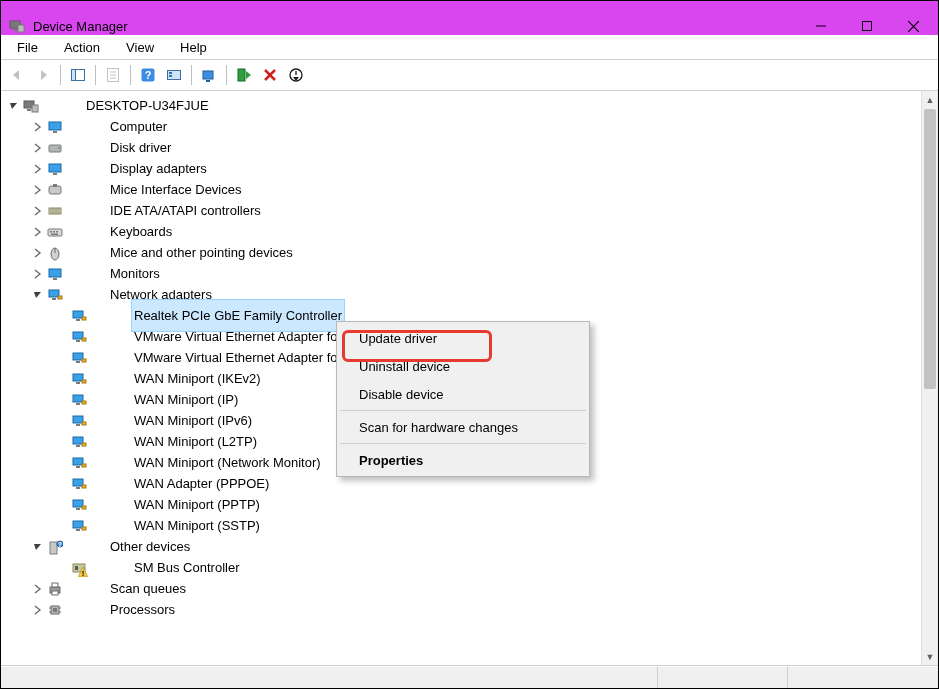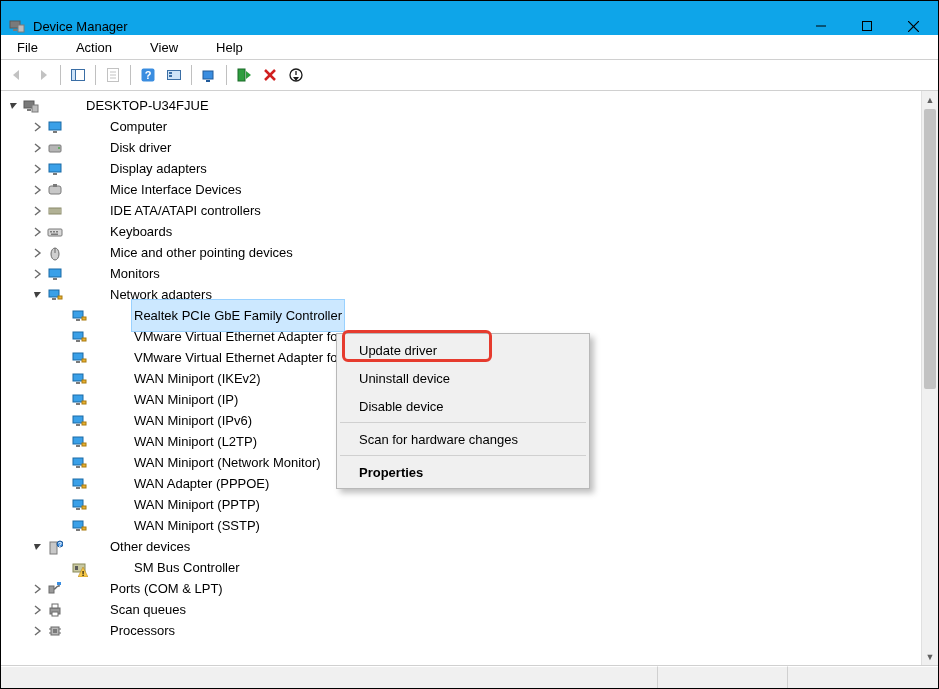--- a/index.html
+++ b/index.html
@@ -14,34 +14,34 @@
     overflow: hidden;
     position: relative;
     border: 1px solid #000;
   }
   
   .titlebar {
     height: 34px;
     display: flex;
     align-items: center;
     padding: 16px 2px 0 8px;
-    background: #0ea5e9;
+    background: #d946ef;
   }
   .titlebar .app-icon { width:16px; height:16px; margin-right:8px; display:flex; align-items:center; justify-content:center;}
   .titlebar .title { flex:1; font-size:13px; }
   .winbtns { display:flex; }
   .winbtn { width:46px; height:30px; display:flex; align-items:center; justify-content:center; font-family:"Segoe UI Symbol",sans-serif; font-size:11px; }
   .winbtn.close { font-size:13px; }
   
   .menubar {
     height: 24px;
     display:flex;
     align-items:center;
     padding: 0 6px;
-    gap: 18px;
+    gap: 6px;
     background:#fff;
   }
   .menuitem { padding: 3px 10px; font-size:13px; }
   
   .toolbar {
     height: 32px;
     border-top: 1px solid #d0d0d0;
     border-bottom: 1px solid #d0d0d0;
     display:flex;
     align-items:center;
@@ -81,21 +81,21 @@
   .chev.open { color:#1a1a1a; }
   .chev-spacer{ width:16px; flex-shrink:0;}
   .node-icon { width:16px; height:16px; margin-right:4px; flex-shrink:0; display:flex; align-items:center; justify-content:center;}
   .node-label { padding:1px 3px;margin-left:40px; }
   .row.selected .node-label { background:#cce8ff; border:1px solid #99d1ff; padding:8px 2px;text-align:center;}
   .indent { display:inline-block; flex-shrink:0;}
   
   .ctxmenu {
     position:absolute;
     left: 335px;
-    top: 332px;
+    top: 320px;
     width: 254px;
     background:#f0f0f0;
     border:1px solid #b8b8b8;
     box-shadow: 4px 4px 6px rgba(0,0,0,0.25);
     padding:2px;
     z-index:10;
   }
   .ctxitem { height:28px; display:flex; align-items:center; padding:0 20px 0 20px; font-size:13px;}
   .ctxitem.bold { font-weight:600; }
   .ctxsep { height:1px; background:#d0d0d0; margin:2px 1px;}
@@ -551,36 +551,20 @@
               <rect x="2" y="4" width="12" height="8" fill="#c8c8a0" stroke="#8a8a5a"></rect>
               <rect x="4" y="6" width="3" height="4" fill="#5a5a5a"></rect>
             </svg>
             <svg width="10" height="10" style="position:absolute;bottom:-1px;right:-1px">
               <polygon points="5,0 10,10 0,10" fill="#f7c948" stroke="#a87a10" stroke-width="0.5"></polygon>
               <text x="5" y="9" text-anchor="middle" font-size="8" font-weight="bold">!</text>
             </svg>
           </span>
         </span>
         <span class="node-label">SM Bus Controller</span>
-      </div>
-      <div class="row">
-        <span class="indent" style="width:30px"></span>
-        <span class="chev">
-          <svg width="10" height="10">
-            <path d="M2 1 L7 5 L2 9" fill="none" stroke="#6b6b6b" stroke-width="1.4"></path>
-          </svg>
-        </span>
-        <span class="node-icon">
-          <svg width="16" height="16">
-            <rect x="2" y="5" width="5" height="7" fill="#9a9a9a" stroke="#6a6a6a"></rect>
-            <path d="M7 8 C9 8 9 5 12 5 L12 3" fill="none" stroke="#6a6a6a" stroke-width="1.5"></path>
-            <rect x="10" y="1" width="4" height="3" fill="#3a8de0"></rect>
-          </svg>
-        </span>
-        <span class="node-label">Ports (COM &amp; LPT)</span>
       </div>
       <div class="row">
         <span class="indent" style="width:30px"></span>
         <span class="chev">
           <svg width="10" height="10">
             <path d="M2 1 L7 5 L2 9" fill="none" stroke="#6b6b6b" stroke-width="1.4"></path>
           </svg>
         </span>
         <span class="node-icon">
           <svg width="16" height="16">

